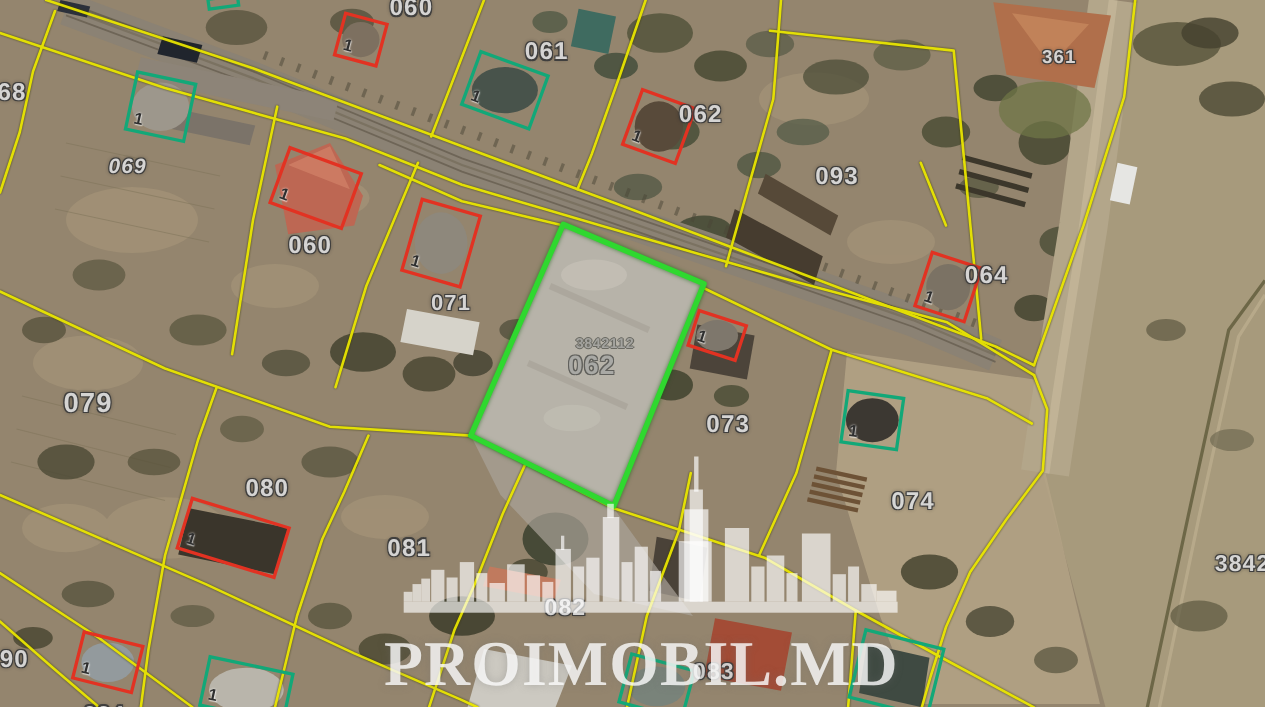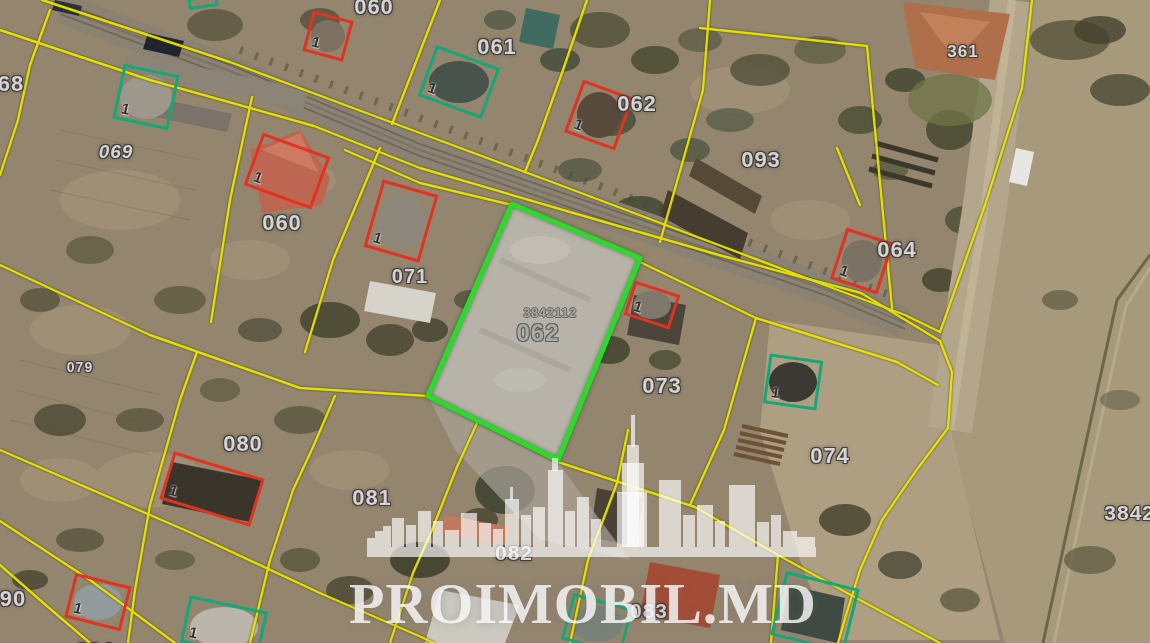--- a/index.html
+++ b/index.html
@@ -281,21 +281,21 @@
       <div class="parcel-label" style="left: 761px; top: 160px; font-size: 22px;">093</div>
       <div class="parcel-label" style="left: 963px; top: 52px; font-size: 17px;">361</div>
       <div class="parcel-label" style="left: 897px; top: 250px; font-size: 22px;">064</div>
       <div class="parcel-label" style="left: 116px; top: 152px; font-size: 19px; font-style: italic;">069</div>
       <div class="parcel-label" style="left: 282px; top: 223px; font-size: 22px;">060</div>
       <div class="parcel-label" style="left: 410px; top: 276px; font-size: 20px;">071</div>
       <div class="parcel-label code" style="left: 550px; top: 312px; font-size: 13px;">3842112</div>
       <div class="parcel-label gray" style="left: 538px; top: 333px; font-size: 24px;">062</div>
       <div class="parcel-label" style="left: 662px; top: 386px; font-size: 22px;">073</div>
       <div class="parcel-label" style="left: 830px; top: 456px; font-size: 22px;">074</div>
-      <div class="parcel-label" style="left: 80px; top: 367px; font-size: 14px; text-align: center;">079</div>
+      <div class="parcel-label" style="left: 80px; top: 367px; font-size: 25px; text-align: center;">079</div>
       <div class="parcel-label" style="left: 243px; top: 444px; font-size: 22px;">080</div>
       <div class="parcel-label" style="left: 372px; top: 498px; font-size: 22px;">081</div>
       <div class="parcel-label" style="left: 505px; top: 553px; font-size: 21px; padding-left: 18px;">082</div>
       <div class="parcel-label" style="left: 649px; top: 611px; font-size: 21px;">083</div>
       <div class="parcel-label" style="left: 13px; top: 599px; font-size: 22px;">90</div>
       <div class="parcel-label" style="left: 95px; top: 650px; font-size: 21px;">094</div>
       <div class="parcel-label" style="left: 1136px; top: 513px; font-size: 21px;">38421</div>
     </div>
 
   <div class="watermark">

